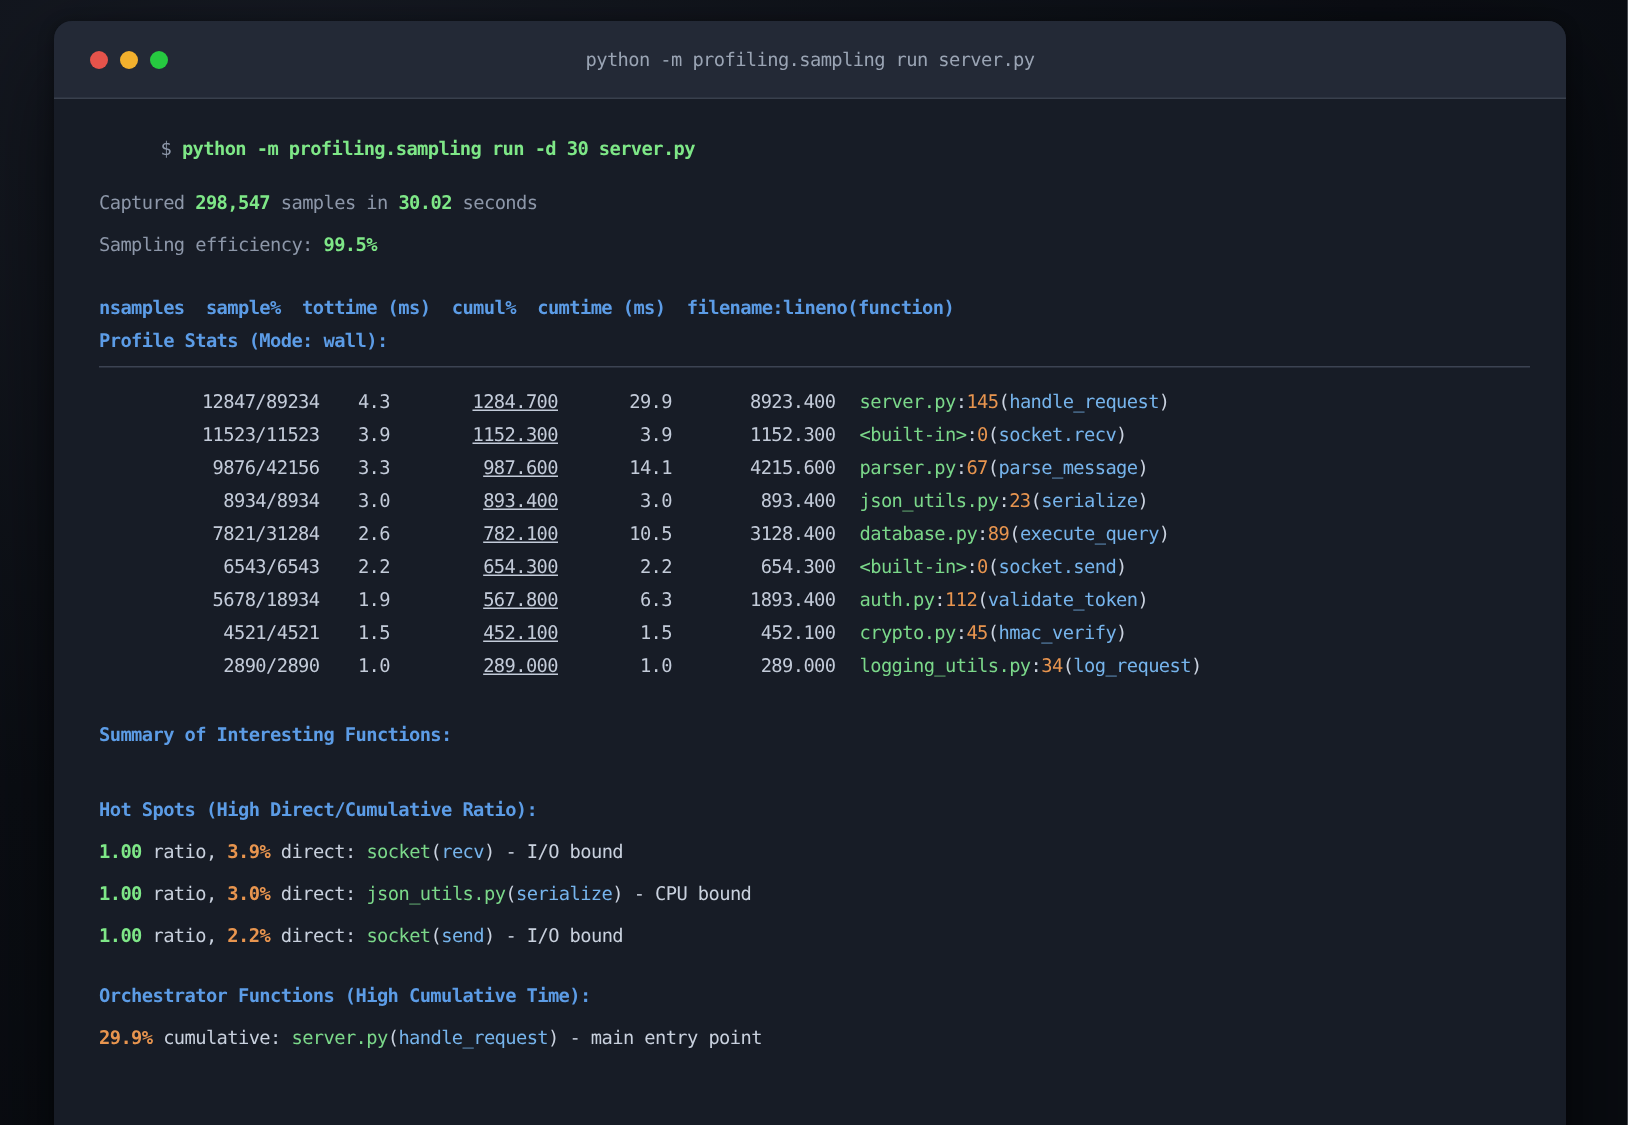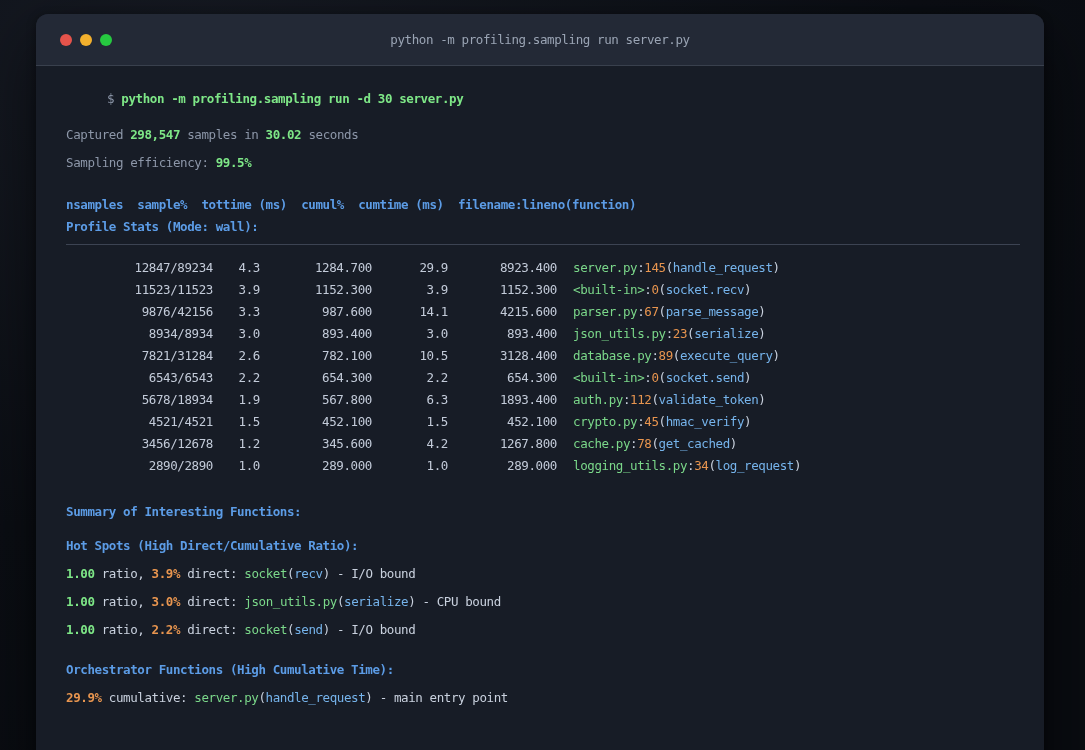--- a/index.html
+++ b/index.html
@@ -67,28 +67,28 @@
     height: 1px;
     background: #3c4352;
     border: none;
     margin: 6px 0 12px 0;
     width: 954px;
   }
   .trow { display: flex; line-height: 22px; white-space: pre; }
   .c { display: inline-block; text-align: right; }
   .c1 { width: 147px; }
   .c2 { width: 47px; }
-  .c3 { width: 112px; }
+  .c3 { width: 112px; text-decoration: underline; }
   .c4 { width: 76px; }
   .c5 { width: 109px; }
   .c6 { text-align: left; padding-left: 16px; }
   .c1,.c2,.c3,.c4,.c5 { color: #c3cbd9; }
 
   .summary-title { margin-top: 24px; }
-  .hot-title { margin-top: 12px; }
+  .hot-title { margin-top: 28px; }
   .hot-item { margin-top: 6px; }
   .orch-title { margin-top: 18px; }
   .orch-item { margin-top: 6px; }
 </style>
 </head>
 <body>
 
 <div class="window">
   <div class="titlebar">
     <div class="lights">
@@ -121,21 +121,20 @@
     <div class="trow"><span class="c c1">8934/8934</span><span class="c c2">3.0</span><span class="c c3">893.400</span><span class="c c4">3.0</span><span class="c c5">893.400</span><span class="c c6"><span class="gr">json_utils.py</span><span class="w">:</span><span class="o">23</span><span class="w">(</span><span class="fb">serialize</span><span class="w">)</span></span></div>
 
     <div class="trow"><span class="c c1">7821/31284</span><span class="c c2">2.6</span><span class="c c3">782.100</span><span class="c c4">10.5</span><span class="c c5">3128.400</span><span class="c c6"><span class="gr">database.py</span><span class="w">:</span><span class="o">89</span><span class="w">(</span><span class="fb">execute_query</span><span class="w">)</span></span></div>
 
     <div class="trow"><span class="c c1">6543/6543</span><span class="c c2">2.2</span><span class="c c3">654.300</span><span class="c c4">2.2</span><span class="c c5">654.300</span><span class="c c6"><span class="gr">&lt;built-in&gt;</span><span class="w">:</span><span class="o">0</span><span class="w">(</span><span class="fb">socket.send</span><span class="w">)</span></span></div>
 
     <div class="trow"><span class="c c1">5678/18934</span><span class="c c2">1.9</span><span class="c c3">567.800</span><span class="c c4">6.3</span><span class="c c5">1893.400</span><span class="c c6"><span class="gr">auth.py</span><span class="w">:</span><span class="o">112</span><span class="w">(</span><span class="fb">validate_token</span><span class="w">)</span></span></div>
 
     <div class="trow"><span class="c c1">4521/4521</span><span class="c c2">1.5</span><span class="c c3">452.100</span><span class="c c4">1.5</span><span class="c c5">452.100</span><span class="c c6"><span class="gr">crypto.py</span><span class="w">:</span><span class="o">45</span><span class="w">(</span><span class="fb">hmac_verify</span><span class="w">)</span></span></div>
 
-    <div class="trow"><span class="c c1">3456/12678</span><span class="c c2">1.2</span><span class="c c3">345.600</span><span class="c c4">4.2</span><span class="c c5">1267.800</span><span class="c c6"><span class="gr">cache.py</span><span class="w">:</span><span class="o">78</span><span class="w">(</span><span class="fb">get_cached</span><span class="w">)</span></span></div>
 
     <div class="trow"><span class="c c1">2890/2890</span><span class="c c2">1.0</span><span class="c c3">289.000</span><span class="c c4">1.0</span><span class="c c5">289.000</span><span class="c c6"><span class="gr">logging_utils.py</span><span class="w">:</span><span class="o">34</span><span class="w">(</span><span class="fb">log_request</span><span class="w">)</span></span></div>
 
     <div class="line hb summary-title">Summary of Interesting Functions:</div>
 
     <div class="line hb hot-title">Hot Spots (High Direct/Cumulative Ratio):</div>
 
     <div class="line hot-item"><span class="grb">1.00</span> <span class="w">ratio,</span> <span class="ob">3.9%</span> <span class="w">direct:</span> <span class="gr">socket</span><span class="w">(</span><span class="fb">recv</span><span class="w">)</span> <span class="w">- I/O bound</span></div>
 
     <div class="line hot-item"><span class="grb">1.00</span> <span class="w">ratio,</span> <span class="ob">3.0%</span> <span class="w">direct:</span> <span class="gr">json_utils.py</span><span class="w">(</span><span class="fb">serialize</span><span class="w">)</span> <span class="w">- CPU bound</span></div>

